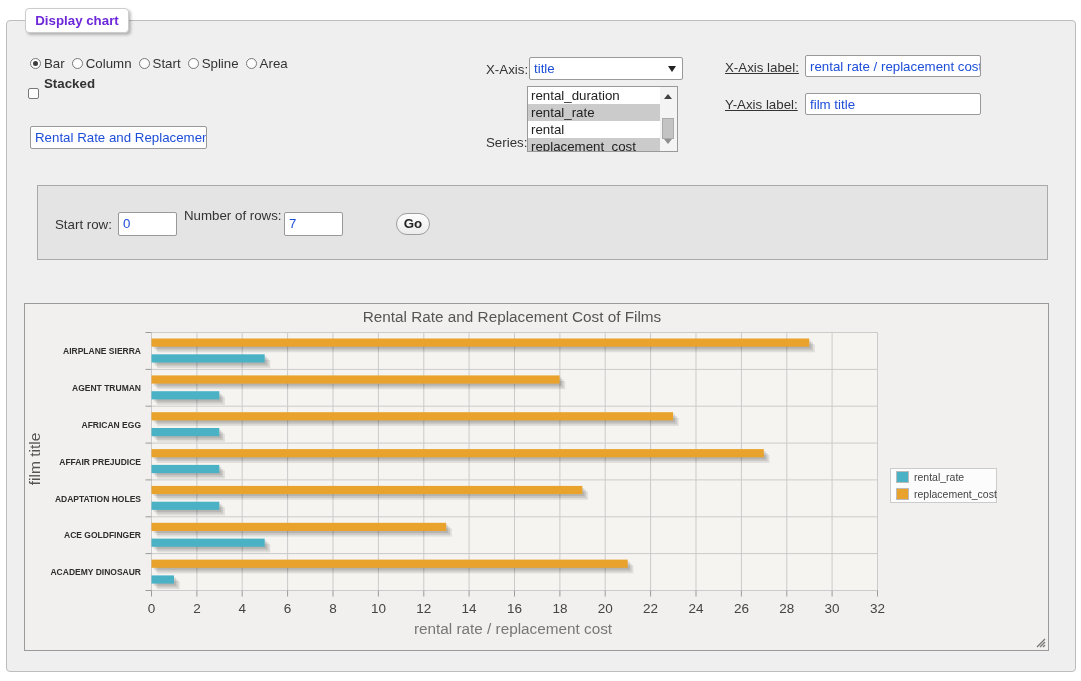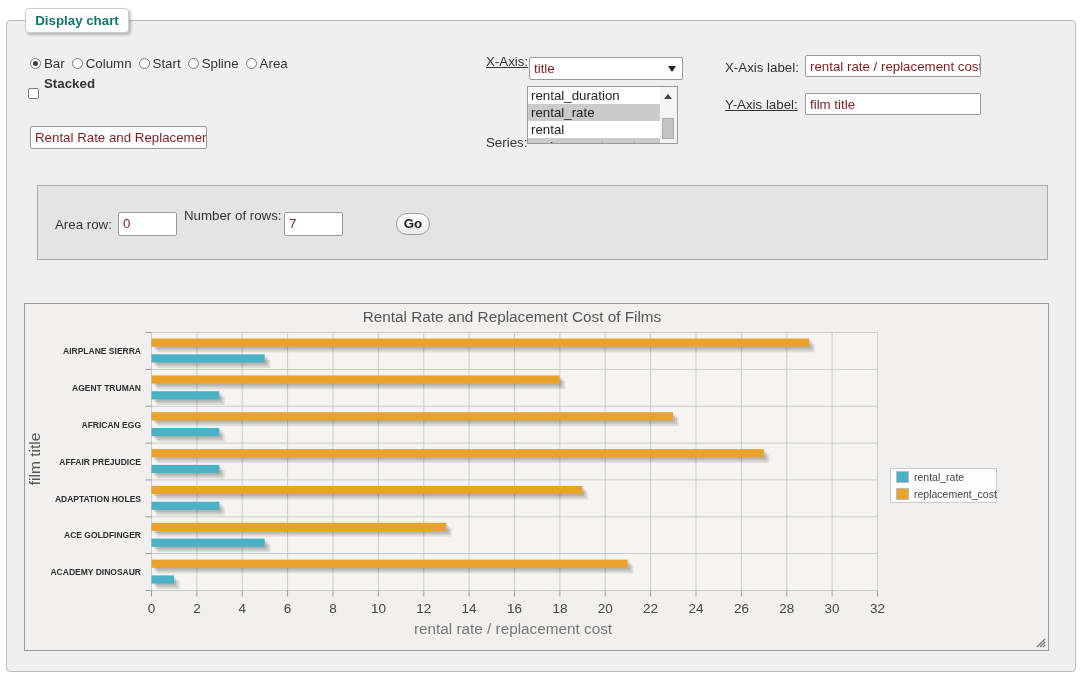--- a/index.html
+++ b/index.html
@@ -1,27 +1,27 @@
 <!DOCTYPE html>
 <html><head><meta charset="utf-8">
 <style>
 * { margin:0; padding:0; box-sizing:border-box; }
 html,body { width:1081px; height:681px; background:#fff;
   font-family:"Liberation Sans",sans-serif; font-size:13.3px; color:#333; }
 .abs { position:absolute; }
 .lbl { position:absolute; white-space:nowrap; }
 .inp { position:absolute; background:#fff; border:1px solid #999;
   border-radius:2px; white-space:nowrap; overflow:hidden;
-  padding:3px 0 0 4px; color:#7f1d1d; }
+  padding:3px 0 0 4px; color:#1d4ed8; }
 </style></head>
 <body>
 
 <div class="abs" style="left:6px;top:20px;width:1070px;height:652px;background:#efefef;border:1px solid #bdbdbd;border-radius:4px;"></div>
 
-<div class="abs" style="left:25px;top:8px;width:104px;height:25px;background:#fff;border:1px solid #ccc;border-radius:4px;box-shadow:2px 2px 3px rgba(0,0,0,0.25);line-height:23px;text-align:center;font-weight:bold;color:#0f766e;">Display chart</div>
+<div class="abs" style="left:25px;top:8px;width:104px;height:25px;background:#fff;border:1px solid #ccc;border-radius:4px;box-shadow:2px 2px 3px rgba(0,0,0,0.25);line-height:23px;text-align:center;font-weight:bold;color:#6d28d9;">Display chart</div>
 
 <div class="abs" style="left:30px;top:56px;height:13px;">
   <div style="display:flex;align-items:center;gap:0;">
     <span class="radio checked"></span>
       <span class="rl">Bar</span>
     <span class="radio"></span>
       <span class="rl">Column</span>
     <span class="radio"></span>
       <span class="rl">Start</span>
     <span class="radio"></span>
@@ -36,50 +36,50 @@
 .radio.checked::after { content:""; position:absolute; left:2px; top:2px;
   width:5px;height:5px;border-radius:50%;background:#3c3c3c; }
 .rl { margin:0 7px 0 3px; }
 </style>
 
 <div class="abs" style="left:28px;top:88px;width:11px;height:11px;border:1px solid #787878;border-radius:2px;background:#fdfdfd;"></div>
 <div class="lbl" style="left:44px;top:76px;font-weight:bold;">Stacked</div>
 
 <div class="inp" style="left:30px;top:126px;width:177px;height:23px;">Rental Rate and Replacement Cost of Films</div>
 
-<div class="lbl" style="left:486px;top:54px;text-decoration:underline;">X-Axis:</div>
+<div class="lbl" style="left:486px;top:62px;">X-Axis:</div>
 <div class="inp" style="left:529px;top:57px;width:154px;height:23px;">title</div>
 <div class="abs" style="left:668px;top:66px;width:0;height:0;border-left:4.5px solid transparent;border-right:4.5px solid transparent;border-top:6px solid #222;"></div>
 
 <div class="lbl" style="left:486px;top:135px;">Series:</div>
-<div class="abs" style="left:527px;top:86px;width:151px;height:58px;background:#fff;border:1px solid #999;">
+<div class="abs" style="left:527px;top:86px;width:151px;height:66px;background:#fff;border:1px solid #999;">
   <div style="position:absolute;left:0;top:0;right:17px;bottom:0;overflow:hidden;">
     <div class="opt">rental_duration</div>
     <div class="opt sel">rental_rate</div>
     <div class="opt">rental</div>
     <div class="opt sel">replacement_cost</div>
   </div>
   <div style="position:absolute;right:0;top:0;width:17px;bottom:0;background:#f4f4f4;">
     <div style="position:absolute;top:7px;left:4px;width:0;height:0;border-left:4px solid transparent;border-right:4px solid transparent;border-bottom:5px solid #424242;"></div>
     <div style="position:absolute;bottom:7px;left:4px;width:0;height:0;border-left:4px solid transparent;border-right:4px solid transparent;border-top:5px solid #8f8f8f;"></div>
     <div style="position:absolute;top:31px;left:2px;width:12px;height:21px;background:#c3c3c3;border:1px solid #ababab;"></div>
   </div>
 </div>
 <style>
 .opt { height:17px; line-height:17px; padding-left:3px; color:#222; white-space:nowrap; }
 .opt.sel { background:#cbcbcb; }
 </style>
 
-<div class="lbl" style="left:725px;top:60px;">X-Axis label:</div>
+<div class="lbl" style="left:725px;top:60px;text-decoration:underline;">X-Axis label:</div>
 <div class="inp" style="left:805px;top:55px;width:176px;height:22px;">rental rate / replacement cost</div>
 <div class="lbl" style="left:725px;top:97px;text-decoration:underline;">Y-Axis label:</div>
 <div class="inp" style="left:805px;top:93px;width:176px;height:22px;">film title</div>
 
 <div class="abs" style="left:37px;top:185px;width:1011px;height:75px;background:#e4e4e4;border:1px solid #a9a9a9;"></div>
-<div class="lbl" style="left:55px;top:217px;">Area row:</div>
+<div class="lbl" style="left:55px;top:217px;">Start row:</div>
 <div class="inp" style="left:118px;top:212px;width:59px;height:24px;">0</div>
 <div class="lbl" style="left:184px;top:208px;">Number of rows:</div>
 <div class="inp" style="left:284px;top:212px;width:59px;height:24px;">7</div>
 <div class="abs" style="left:364px;top:213px;width:34px;height:22px;border:1px solid #9d9d9d;border-radius:11px;background:linear-gradient(#fdfdfd,#ececec);text-align:center;line-height:20px;font-weight:bold;color:#222;margin-left:32px;">Go</div>
 
 <div class="abs" style="left:24px;top:303px;width:1025px;height:348px;background:#f1f0ee;border:1px solid #9a9a9a;">
 <svg width="1025" height="348" viewBox="0 0 1025 348" style="position:absolute;left:0;top:0;font-family:'Liberation Sans',sans-serif">
 <rect x="126.5" y="28.5" width="726.0" height="258.0" fill="#f5f4f1"></rect>
 <line x1="126.5" y1="28.5" x2="126.5" y2="286.5" stroke="#cbcbcb" stroke-width="1"></line>
 <line x1="171.9" y1="28.5" x2="171.9" y2="286.5" stroke="#cbcbcb" stroke-width="1"></line>

